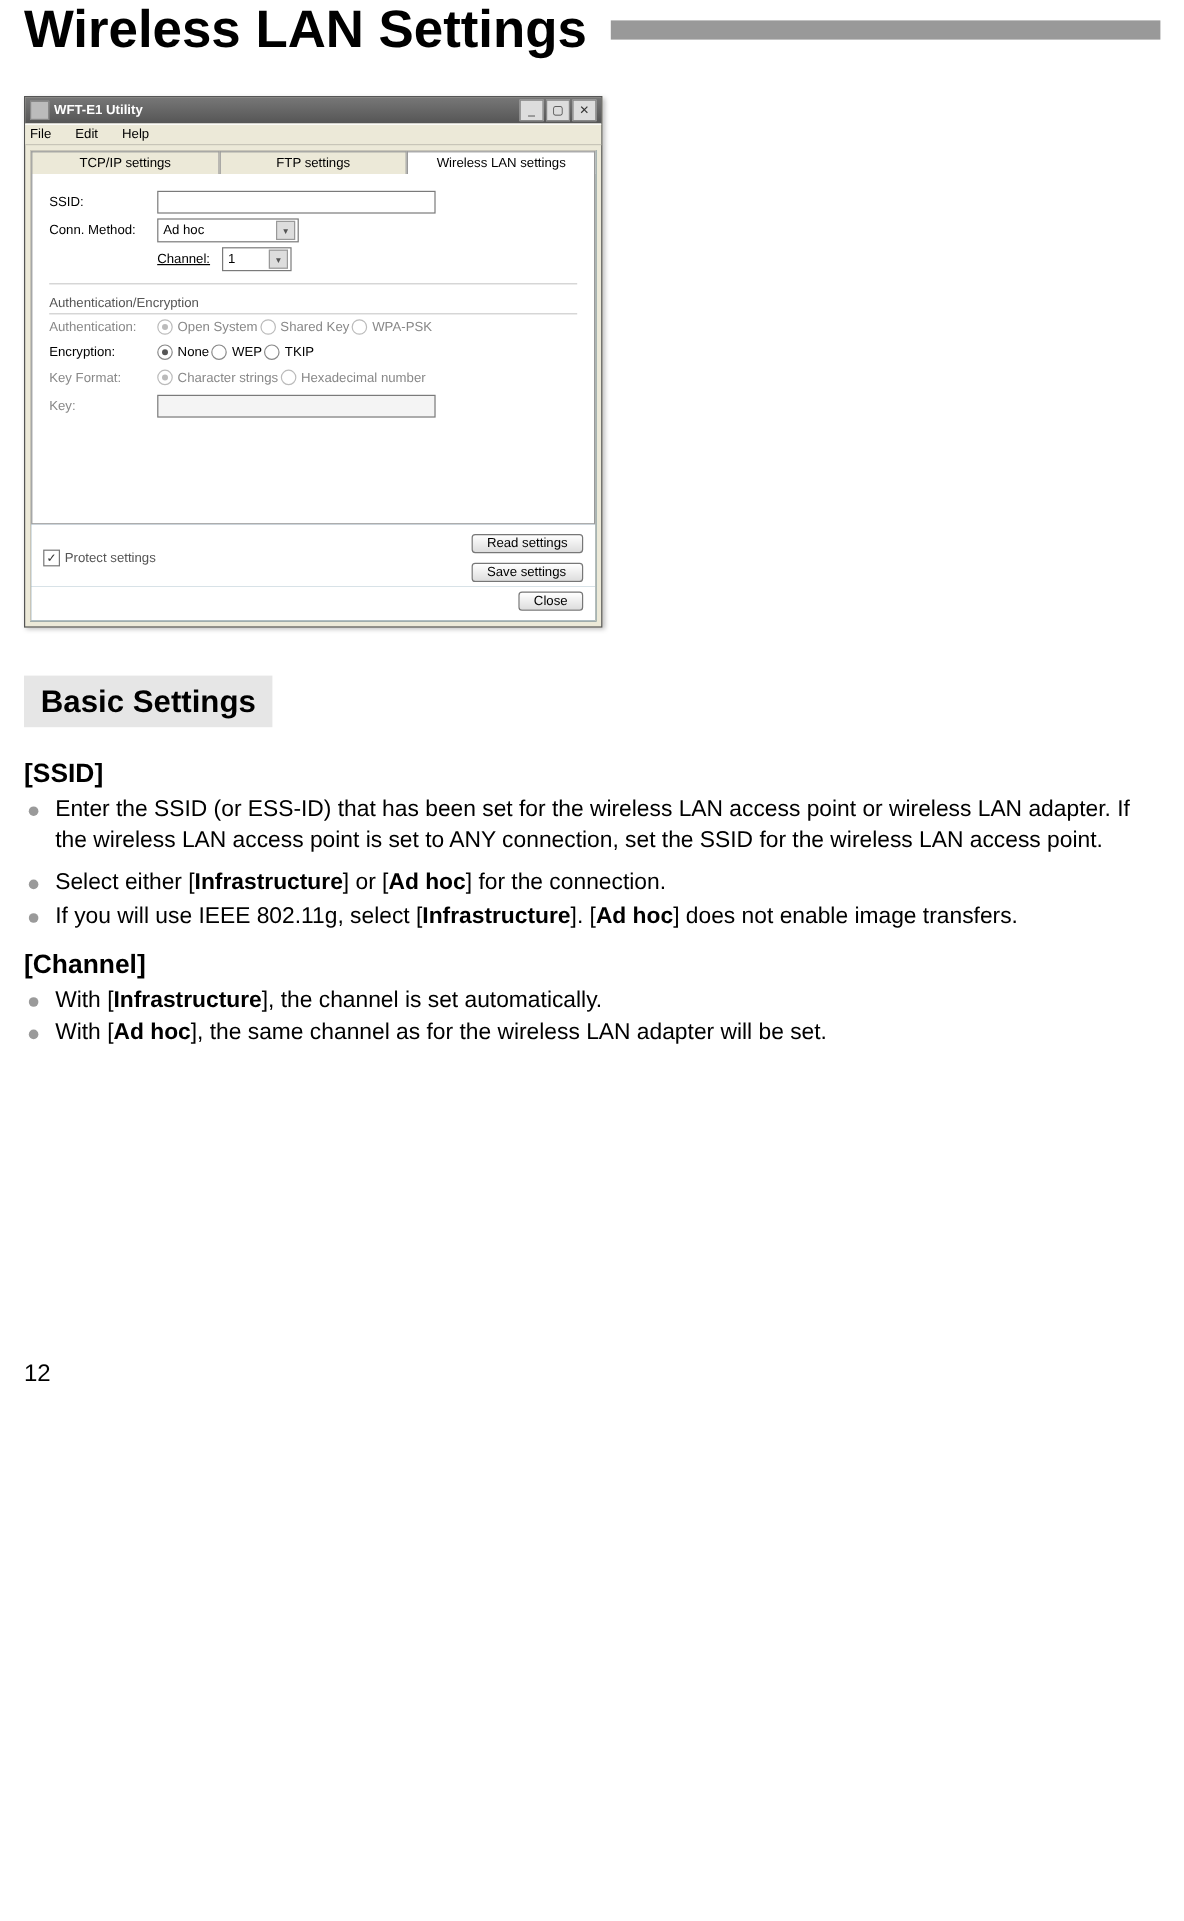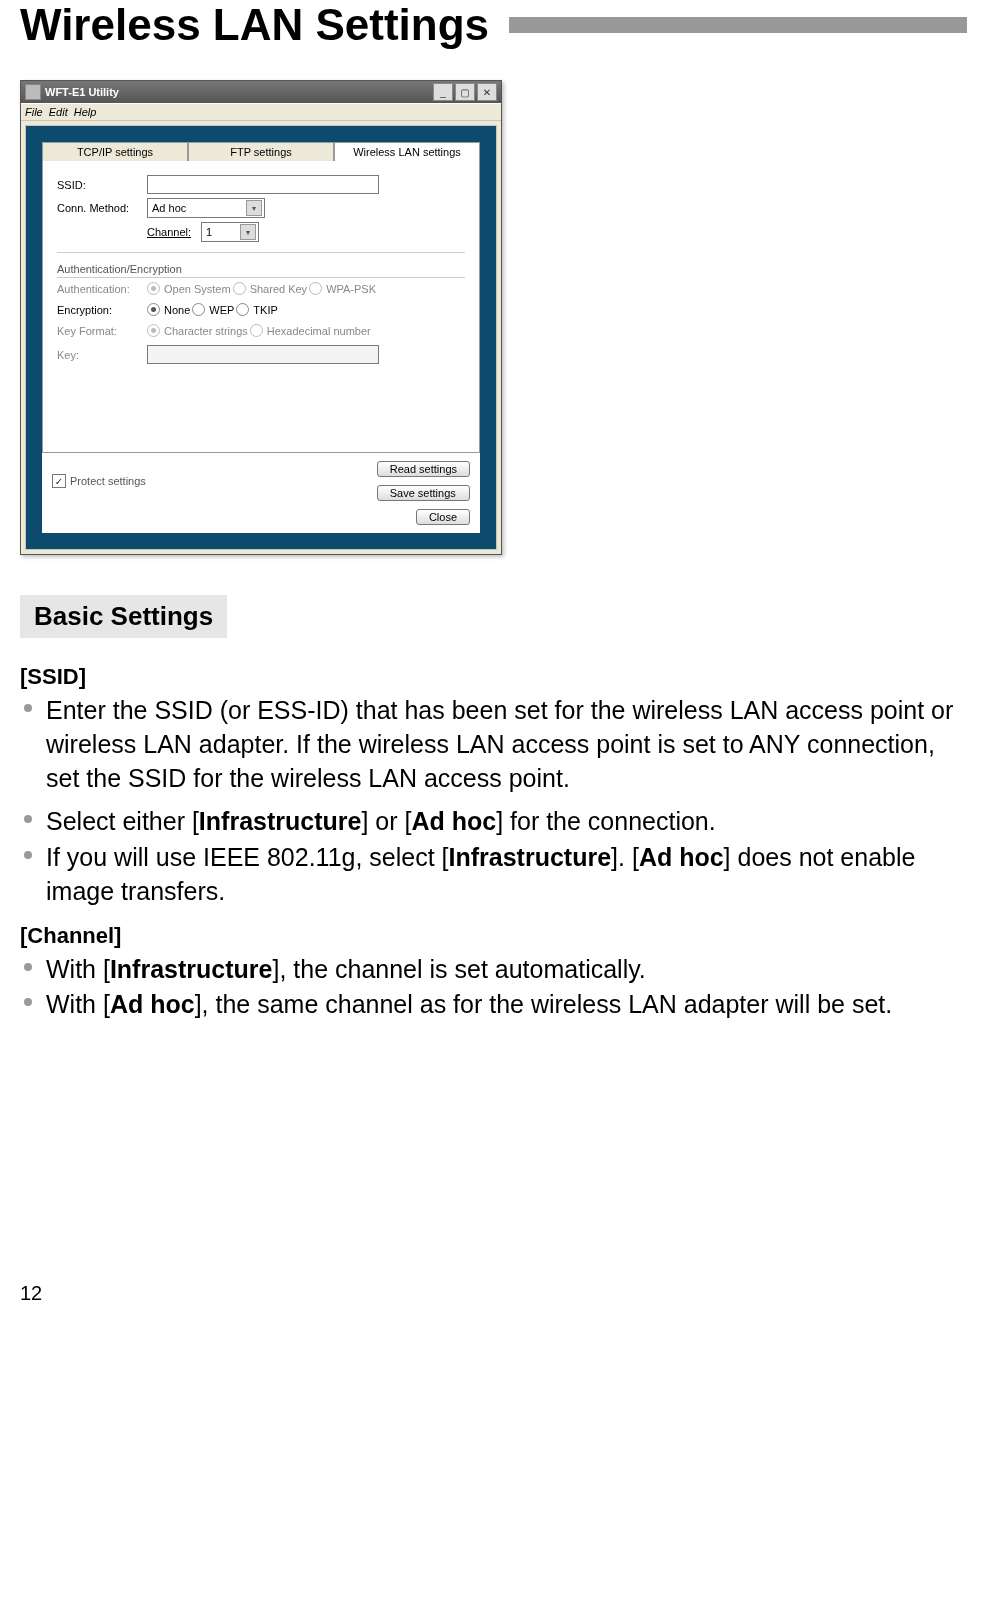--- a/index.html
+++ b/index.html
@@ -59,29 +59,28 @@
     width: 18px; height: 16px;
     background: #ddd; border:1px solid #888;
     display:flex;align-items:center;justify-content:center;
     font-size:10px; color:#333;
   }
   .menubar {
     background:#ece9d8;
     border-top:1px solid #fff;
     border-bottom:1px solid #c8c5b8;
     padding:2px 4px;
-    display:flex; gap:6px;
+    display:flex; gap:20px;
     color:#000;
-    font-style:italic;
   }
   .winbody {
     background:#0c4a6e;
     border:1px solid #c8c5b8;
     margin:4px;
-    padding:16px;
+    padding:0;
   }
   .tabs {
     display:flex;
     background:#fff;
   }
   .tab {
     padding:3px 12px;
     border:1px solid #999;
     border-bottom:none;
     background:#ece9d8;
@@ -187,21 +186,21 @@
     margin:14px 0 4px 0;
   }
   ul.bullets {
     list-style:none;
     padding:0;
     margin:0 0 10px 0;
   }
   ul.bullets li {
     position:relative;
     padding-left:26px;
-    font-size:25px;
+    font-size:19px;
     line-height:1.35;
     margin:2px 0;
   }
   ul.bullets li::before {
     content:"";
     position:absolute;
     left:4px;
     top:10px;
     width:8px;height:8px;
     background:#9a9a9a;

